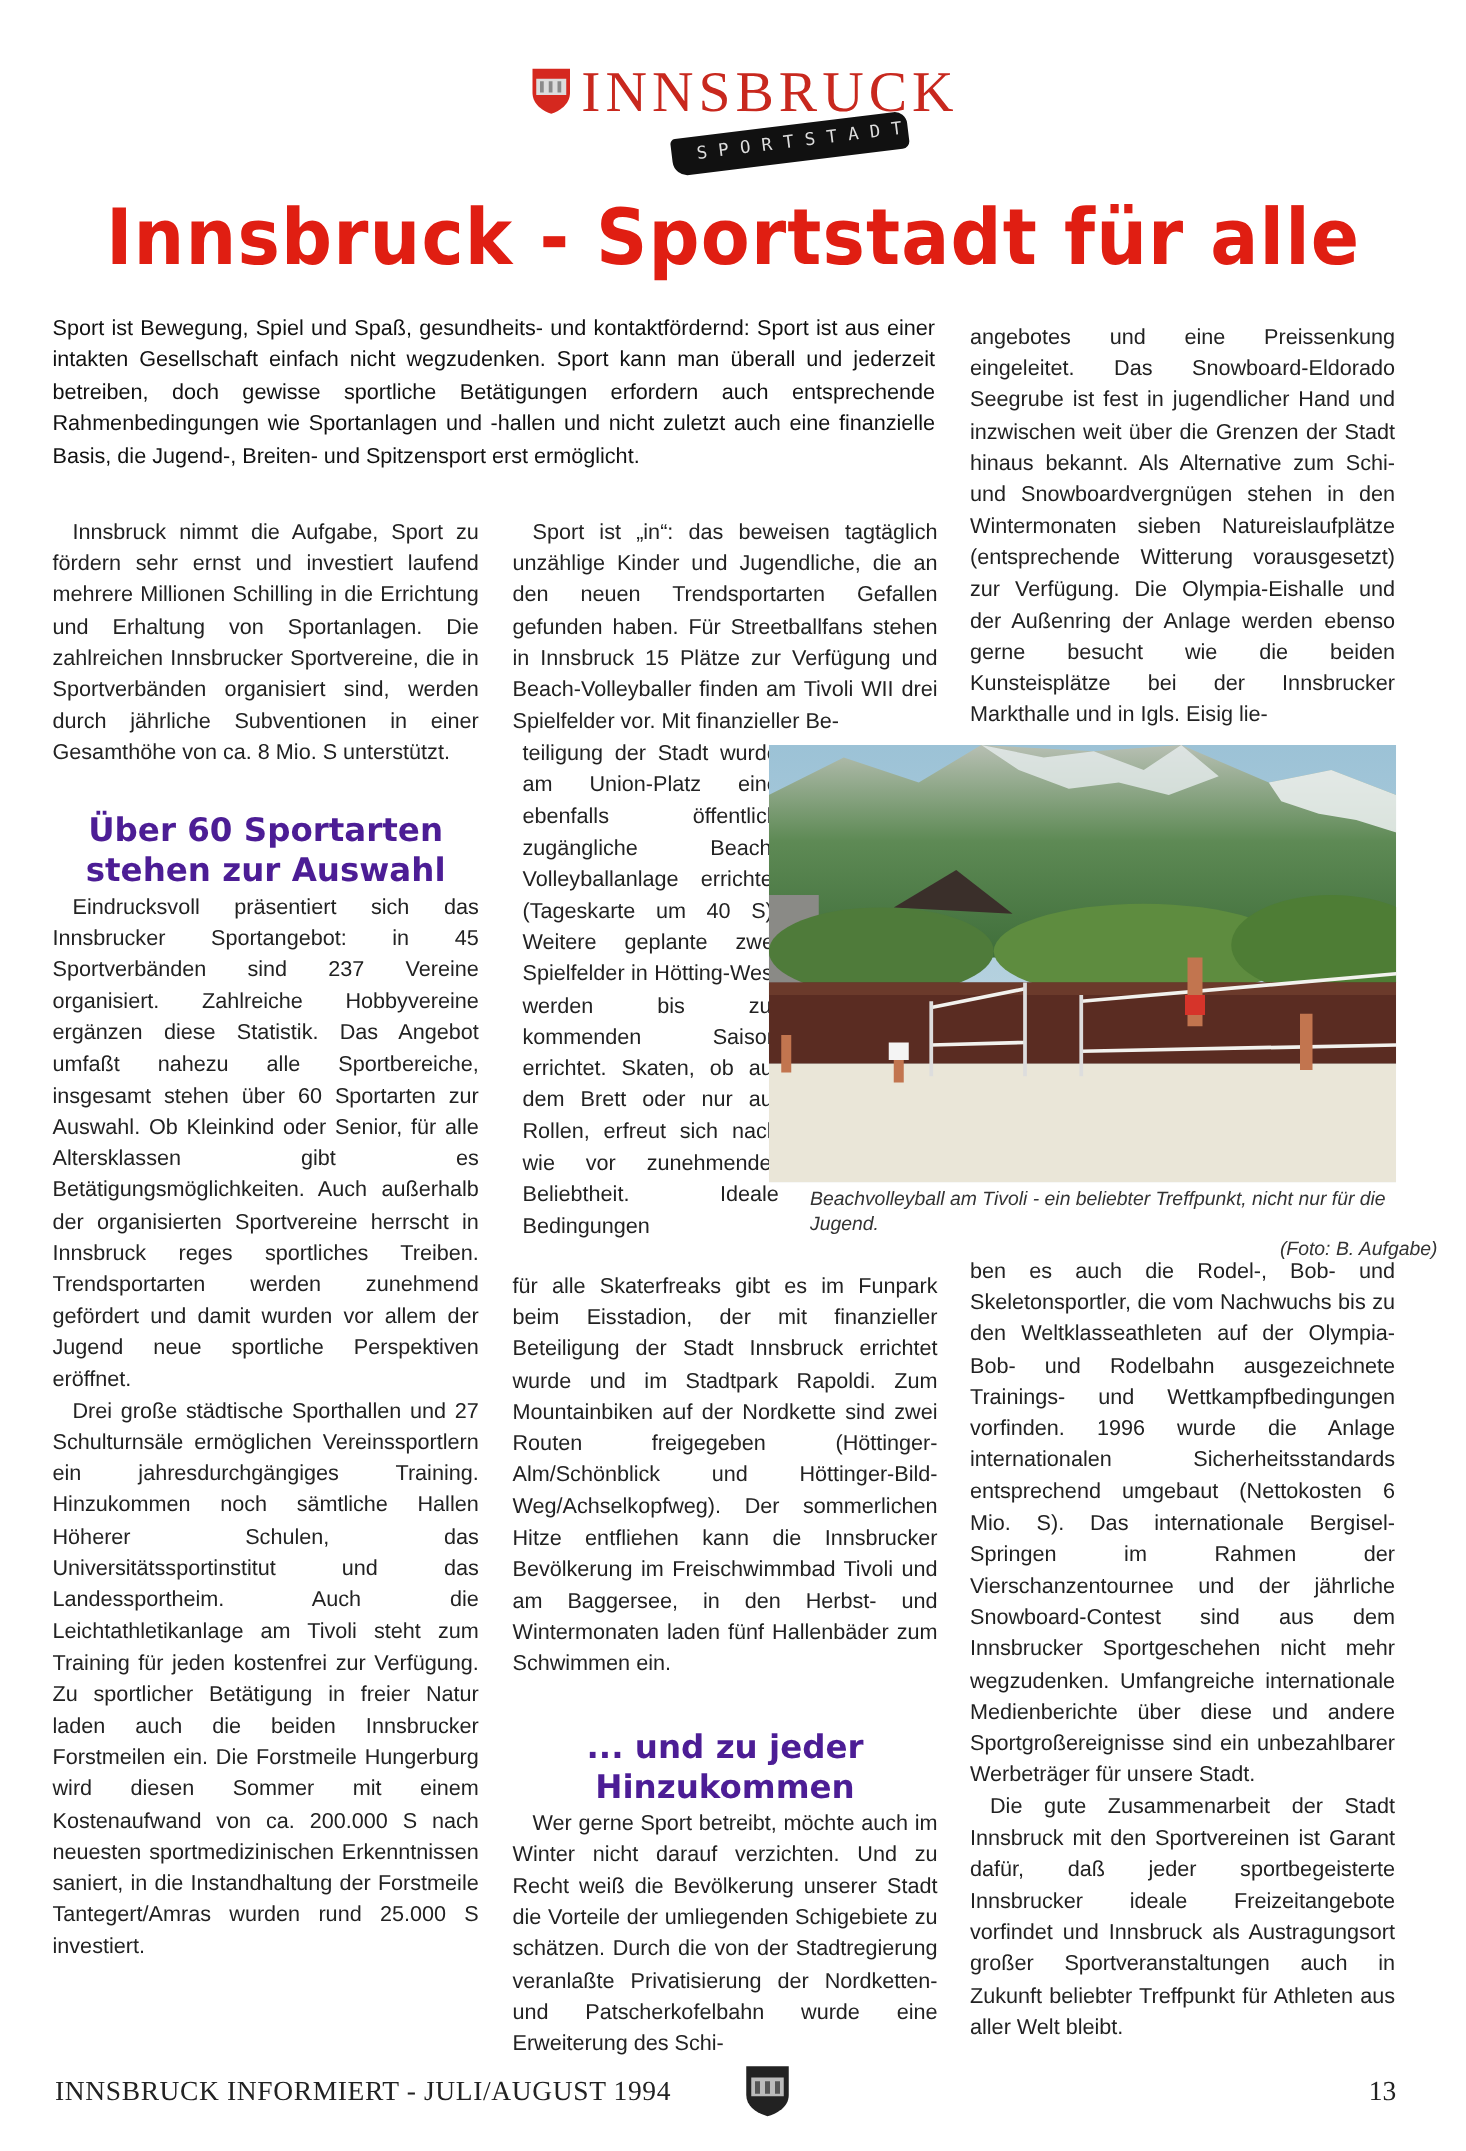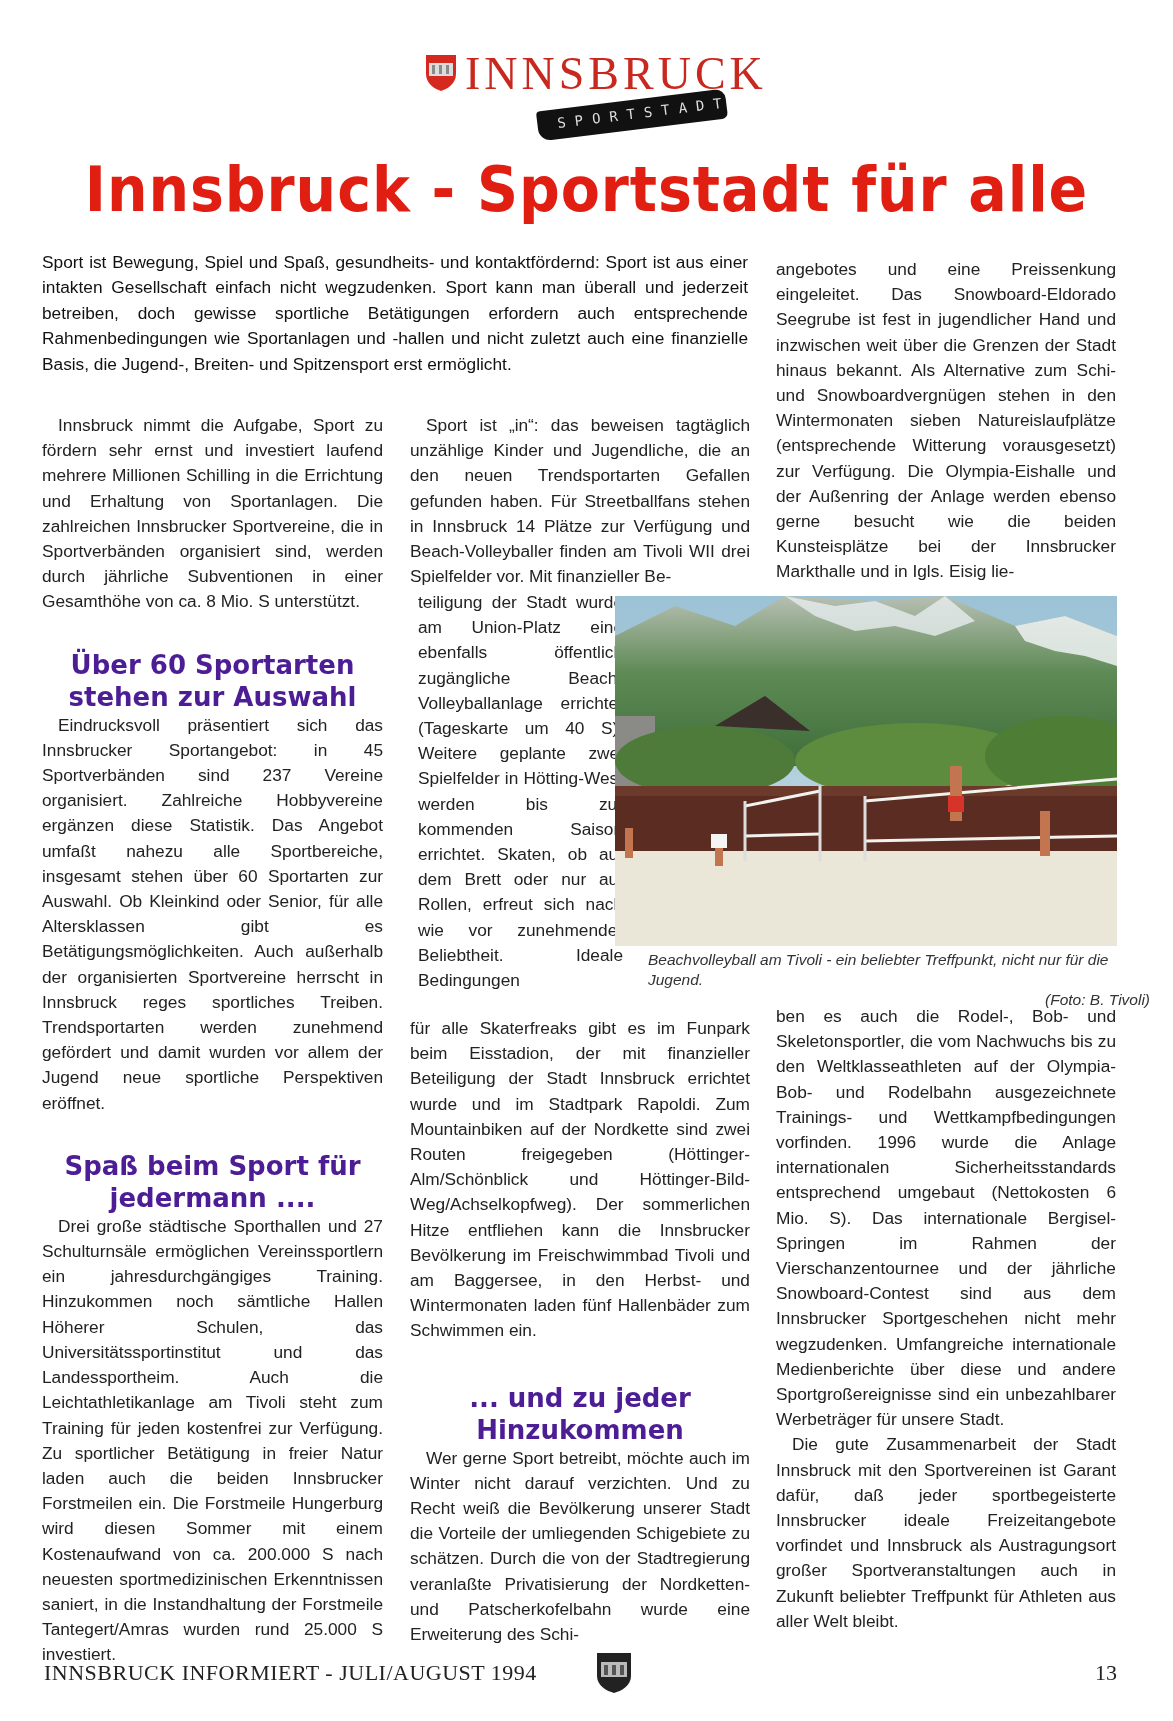--- a/index.html
+++ b/index.html
@@ -56,26 +56,25 @@
 </div>
 
 <h1 id="title" class="abs" style="margin:0;">Innsbruck - Sportstadt für alle</h1>
 
 <div id="lead" class="abs">Sport ist Bewegung, Spiel und Spaß, gesundheits- und kontaktfördernd: Sport ist aus einer intakten Gesellschaft einfach nicht wegzudenken. Sport kann man überall und jederzeit betreiben, doch gewisse sportliche Betätigungen erfordern auch entsprechende Rahmenbedingungen wie Sportanlagen und -hallen und nicht zuletzt auch eine finanzielle Basis, die Jugend-, Breiten- und Spitzensport erst ermöglicht.</div>
 
 <div id="col1" class="abs col">
   <p>Innsbruck nimmt die Aufgabe, Sport zu fördern sehr ernst und investiert laufend mehrere Millionen Schilling in die Errichtung und Erhaltung von Sportanlagen. Die zahlreichen Innsbrucker Sportvereine, die in Sportverbänden organisiert sind, werden durch jährliche Subventionen in einer Gesamthöhe von ca. 8 Mio. S unterstützt.</p>
   <h2 class="subhead" style="margin-top:34px;">Über 60 Sportarten stehen zur Auswahl</h2>
   <p>Eindrucksvoll präsentiert sich das Innsbrucker Sportangebot: in 45 Sportverbänden sind 237 Vereine organisiert. Zahlreiche Hobbyvereine ergänzen diese Statistik. Das Angebot umfaßt nahezu alle Sportbereiche, insgesamt stehen über 60 Sportarten zur Auswahl. Ob Kleinkind oder Senior, für alle Altersklassen gibt es Betätigungsmöglichkeiten. Auch außerhalb der organisierten Sportvereine herrscht in Innsbruck reges sportliches Treiben. Trendsportarten werden zunehmend gefördert und damit wurden vor allem der Jugend neue sportliche Perspektiven eröffnet.</p>
-  <h2 class="subhead" style="margin-top:34px;">Spaß beim Sport für jedermann ....</h2>
   <p>Drei große städtische Sporthallen und 27 Schulturnsäle ermöglichen Vereinssportlern ein jahresdurchgängiges Training. Hinzukommen noch sämtliche Hallen Höherer Schulen, das Universitätssportinstitut und das Landessportheim. Auch die Leichtathletikanlage am Tivoli steht zum Training für jeden kostenfrei zur Verfügung. Zu sportlicher Betätigung in freier Natur laden auch die beiden Innsbrucker Forstmeilen ein. Die Forstmeile Hungerburg wird diesen Sommer mit einem Kostenaufwand von ca. 200.000 S nach neuesten sportmedizinischen Erkenntnissen saniert, in die Instandhaltung der Forstmeile Tantegert/Amras wurden rund 25.000 S investiert.</p>
 </div>
 
 <div id="col2a" class="abs col">
-  <p>Sport ist „in“: das beweisen tagtäglich unzählige Kinder und Jugendliche, die an den neuen Trendsportarten Gefallen gefunden haben. Für Streetballfans stehen in Innsbruck 14 Plätze zur Verfügung und Beach-Volleyballer finden am Tivoli WII drei Spielfelder vor. Mit finanzieller Be-</p>
+  <p>Sport ist „in“: das beweisen tagtäglich unzählige Kinder und Jugendliche, die an den neuen Trendsportarten Gefallen gefunden haben. Für Streetballfans stehen in Innsbruck 15 Plätze zur Verfügung und Beach-Volleyballer finden am Tivoli WII drei Spielfelder vor. Mit finanzieller Be-</p>
 </div>
 <div id="col2b" class="abs col">
   <p class="noind">teiligung der Stadt wurde am Union-Platz eine ebenfalls öffentlich zugängliche Beach-Volleyballanlage errichtet (Tageskarte um 40 S). Weitere geplante zwei Spielfelder in Hötting-West werden bis zur kommenden Saison errichtet. Skaten, ob auf dem Brett oder nur auf Rollen, erfreut sich nach wie vor zunehmender Beliebtheit. Ideale Bedingungen</p>
 </div>
 <div id="col2c" class="abs col">
   <p class="noind">für alle Skaterfreaks gibt es im Funpark beim Eisstadion, der mit finanzieller Beteiligung der Stadt Innsbruck errichtet wurde und im Stadtpark Rapoldi. Zum Mountainbiken auf der Nordkette sind zwei Routen freigegeben (Höttinger-Alm/Schönblick und Höttinger-Bild-Weg/Achselkopfweg). Der sommerlichen Hitze entfliehen kann die Innsbrucker Bevölkerung im Freischwimmbad Tivoli und am Baggersee, in den Herbst- und Wintermonaten laden fünf Hallenbäder zum Schwimmen ein.</p>
   <h2 class="subhead" style="margin-top:38px;">... und zu jeder Hinzukommen</h2>
   <p>Wer gerne Sport betreibt, möchte auch im Winter nicht darauf verzichten. Und zu Recht weiß die Bevölkerung unserer Stadt die Vorteile der umliegenden Schigebiete zu schätzen. Durch die von der Stadtregierung veranlaßte Privatisierung der Nordketten- und Patscherkofelbahn wurde eine Erweiterung des Schi-</p>
 </div>
 
@@ -128,21 +127,21 @@
       <rect x="100" y="240" width="8" height="30"></rect>
       <rect x="335" y="170" width="12" height="55"></rect>
       <rect x="425" y="215" width="10" height="45"></rect>
     </g>
     <rect x="333" y="200" width="16" height="16" fill="#d6342a"></rect>
     <rect x="96" y="238" width="16" height="14" fill="#f4f4f4"></rect>
   </svg>
 </div>
 <div id="caption" class="abs">
   <div>Beachvolleyball am Tivoli - ein beliebter Treffpunkt, nicht nur für die Jugend.</div>
-  <div class="credit">(Foto: B. Tivoli)</div>
+  <div class="credit">(Foto: B. Aufgabe)</div>
 </div>
 
 <div id="footer-left" class="abs">INNSBRUCK INFORMIERT - JULI/AUGUST 1994</div>
 <svg id="footer-crest" class="abs" viewBox="0 0 36 42">
   <path d="M1 1 H35 V24 C35 34 25 39 18 41 C11 39 1 34 1 24 Z" fill="#222"></path>
   <rect x="5" y="10" width="26" height="15" fill="#bbb"></rect>
   <rect x="8" y="13" width="4" height="10" fill="#555"></rect>
   <rect x="16" y="13" width="4" height="10" fill="#555"></rect>
   <rect x="24" y="13" width="4" height="10" fill="#555"></rect>
 </svg>

